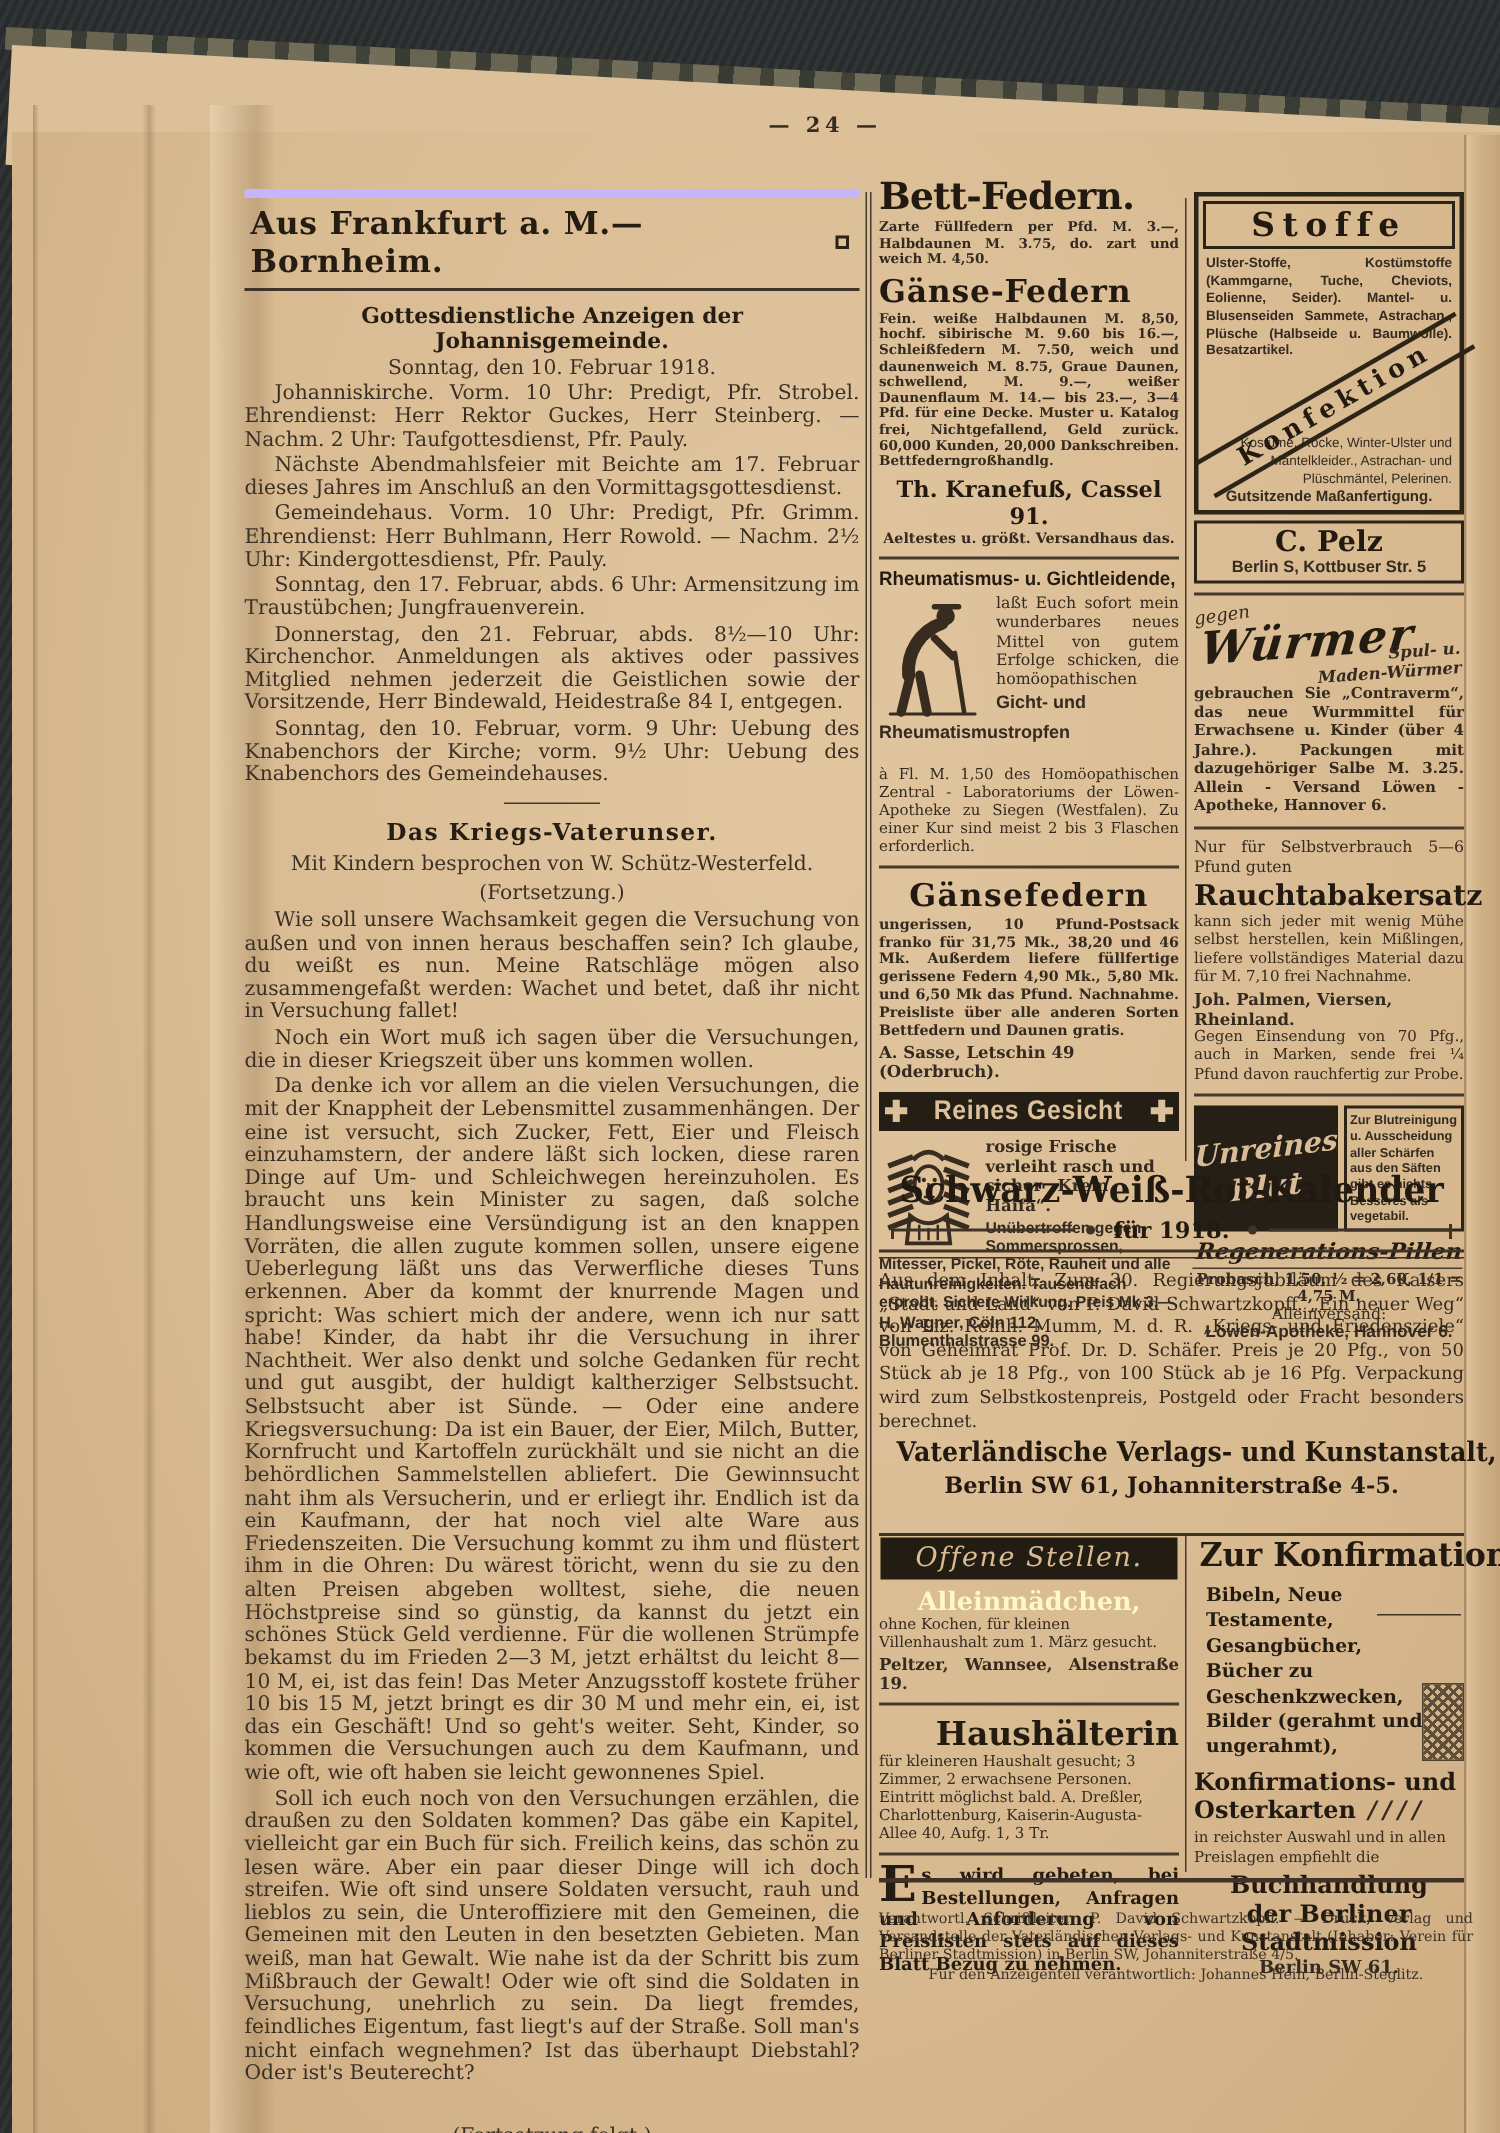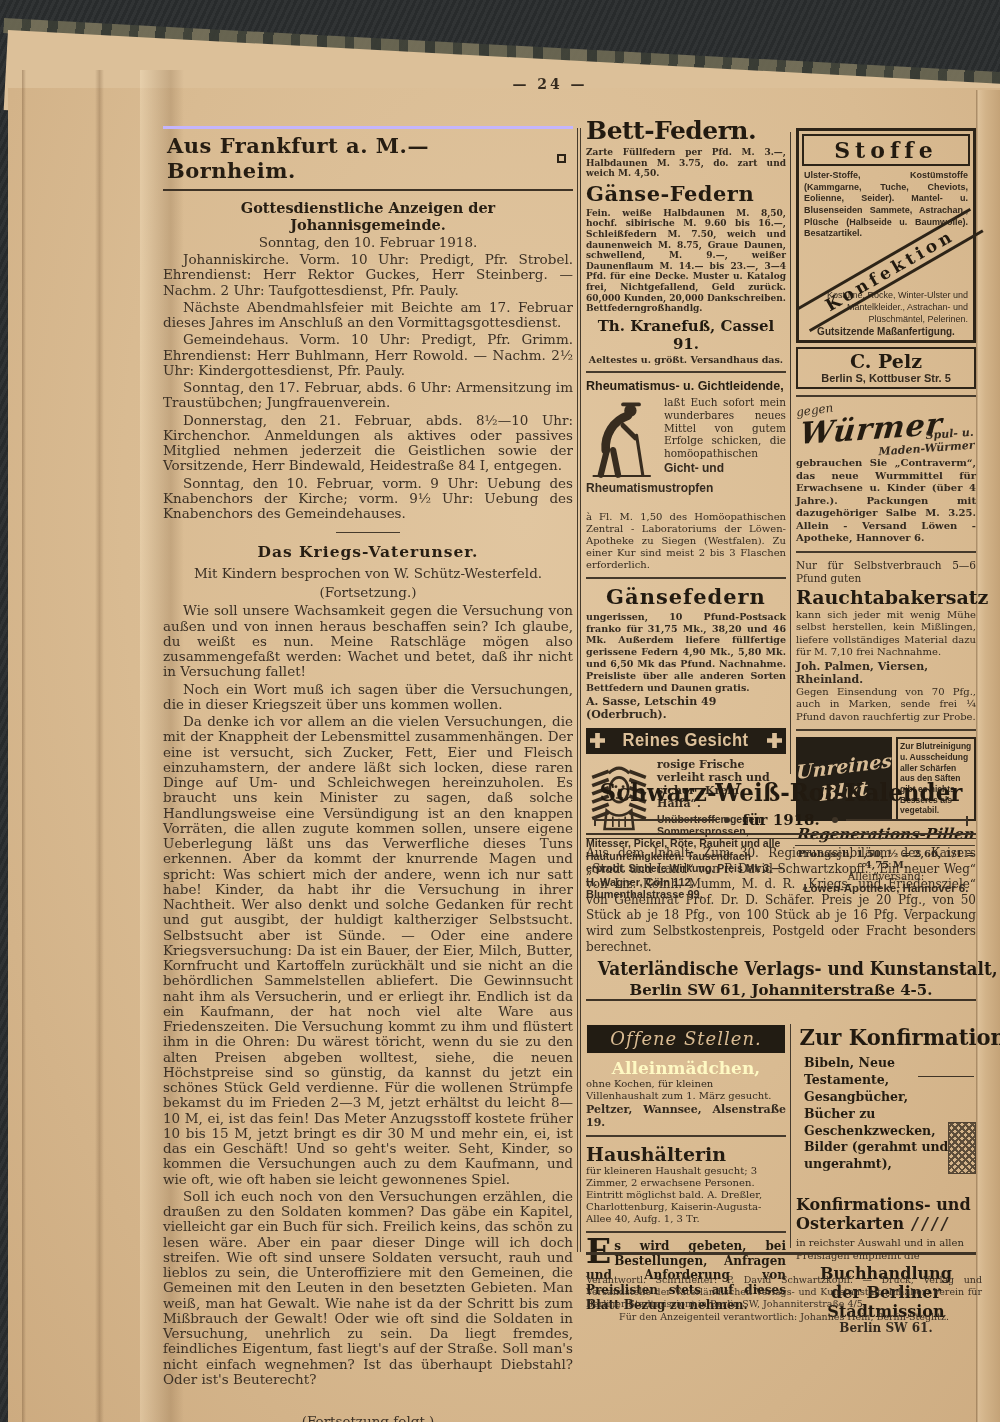--- a/index.html
+++ b/index.html
@@ -23,21 +23,21 @@
   .crease.c3 { left:140px; width:44px; background:linear-gradient(90deg,rgba(255,242,214,.3),rgba(115,85,52,.22) 70%,transparent); }
   .right-edge { position:absolute; right:0; top:90px; bottom:0; width:24px;
       background:linear-gradient(90deg, rgba(120,92,60,.45) 0 1px, rgba(230,205,168,.5) 2px, #d2b389 40%, #c4a378); }
 
   .content { position:absolute; inset:0; color:#3b3025; }
   .pgnum { position:absolute; left:500px; top:76px; width:100px; text-align:center;
       font-size:14px; font-weight:bold; letter-spacing:3px; color:#352b20; }
 
   
   .col-left { position:absolute; left:163px; top:126px; width:410px; }
-  .masthead { border-top:3px solid #c4b5fd; border-bottom:2px solid #3e3326;
+  .masthead { border-top:6px solid #c4b5fd; border-bottom:2px solid #3e3326;
       padding:4px 3px 6px 4px; display:flex; align-items:center; justify-content:space-between; }
   .masthead-title { font-size:21px; font-weight:bold; color:#261d12; letter-spacing:.5px; }
   .masthead-square { width:9px; height:9px; border:2.5px solid #2c2317; margin-right:4px; }
   .church-title { margin-top:8px; text-align:center; font-weight:bold; font-size:14.5px; color:#271e13; }
   .church-date { text-align:center; font-size:13.5px; margin-top:1px; }
   .para { font-size:13.5px; line-height:1.13; text-align:justify; text-indent:20px; margin-top:2px; }
   .sec-divider { width:64px; border-top:1.5px solid #453a2c; margin:11px auto 9px auto; }
   .sermon-title { text-align:center; font-weight:bold; font-size:15.5px; color:#271e13; letter-spacing:1px; }
   .sermon-byline { text-align:center; font-size:13.5px; margin-top:4px; }
   .sermon-cont { text-align:center; font-size:13.5px; margin-top:3px; margin-bottom:3px; }
@@ -130,42 +130,42 @@
   .kal-line { flex:1; border-top:2px solid #3e3326; position:relative; }
   .kal-line::before { content:""; position:absolute; top:-5px; width:2px; height:10px; background:#3e3326; }
   .kal-line.l::before { left:0; } .kal-line.r::before { right:0; }
   .kal-dot { width:6px; height:6px; border-radius:50%; background:#3e3326; margin:0 8px; }
   .kal-sub { font-size:15px; font-weight:bold; color:#221a10; padding:0 4px; }
   .kal-dbl { border-top:2.5px solid #3e3326; border-bottom:1.5px solid #3e3326; height:6px; margin-top:4px; }
   .kal-text { font-size:12px; line-height:1.3; text-align:justify; margin-top:7px; }
   .kal-text::after { content:""; display:block; }
 
   .verlag { position:absolute; left:586px; top:958px; width:390px; border-bottom:2.5px solid #3e3326;
-      padding-bottom:0; color:#221a10; }
+      padding-bottom:23px; color:#221a10; }
   .verlag-l1 { text-align:center; font-size:18px; font-weight:bold; white-space:nowrap; transform:scaleX(.94); }
   .verlag-l2 { text-align:center; font-size:15px; font-weight:bold; margin-top:2px; }
 
   .bottom-left { position:absolute; left:586px; top:1024px; width:200px; color:#342a1f; }
   .stellen-banner { background:#221c13; color:#d9bb92; text-align:center; font-size:18px;
       font-weight:normal; font-style:italic; letter-spacing:1px; padding:4px 0 5px 0;
       box-shadow:inset 0 0 0 1px #d9bb92, inset 0 0 0 3px #221c13; }
   .job1-title { text-align:center; font-size:17px; font-weight:bold; color:#fef9c3; margin-top:4px; }
   .job-text { font-size:10px; line-height:1.2; }
   .job-contact { font-size:11px; font-weight:bold; text-align:justify; text-align-last:justify; margin-top:1px; }
-  .job2-title { text-align:left; font-size:19px; font-weight:bold; color:#241c11; }
+  .job2-title { text-align:right; font-size:22px; font-weight:bold; color:#241c11; }
   .notice { font-size:12px; font-weight:bold; line-height:1.22; text-align:justify; color:#241c11; }
   .dropcap { float:left; font-size:33px; line-height:.8; padding-right:3px; font-weight:bold; }
 
   .bottom-right { position:absolute; left:796px; top:1024px; width:180px; color:#342a1f; }
   .konf-title { text-align:center; font-size:22px; font-weight:bold; color:#221a10; white-space:nowrap;
       transform:scaleX(.96); }
   .konf-items { margin-top:5px; padding-left:8px; position:relative; }
   .konf-item { font-size:12.5px; font-weight:bold; line-height:1.35; color:#241c11; }
   .filler-rule { position:absolute; right:2px; top:21px; width:56px; border-top:1.5px solid #3e3326; }
-  .konf-l1 { font-size:16px; font-weight:bold; margin-top:22px; color:#221a10; }
+  .konf-l1 { font-size:16px; font-weight:bold; margin-top:5px; color:#221a10; }
   .konf-l2row { display:flex; align-items:baseline; gap:8px; }
   .konf-l2 { font-size:16px; font-weight:bold; color:#221a10; }
   .konf-slashes { font-size:16px; font-weight:bold; font-style:italic; letter-spacing:4px; }
   .konf-ornament { position:absolute; right:0px; top:98px; width:28px; height:52px;
       border:1.5px solid #3a2f23;
       background:repeating-linear-gradient(45deg,#4a3d2d 0 2px,transparent 2px 5px),
                  repeating-linear-gradient(-45deg,#4a3d2d 0 2px,transparent 2px 5px); opacity:.85; }
   .konf-text { font-size:10px; line-height:1.25; margin-top:4px; }
   .konf-n1 { text-align:center; font-size:16px; font-weight:bold; color:#221a10; margin-top:2px; }
   .konf-n2 { text-align:center; font-size:16px; font-weight:bold; color:#221a10; }

